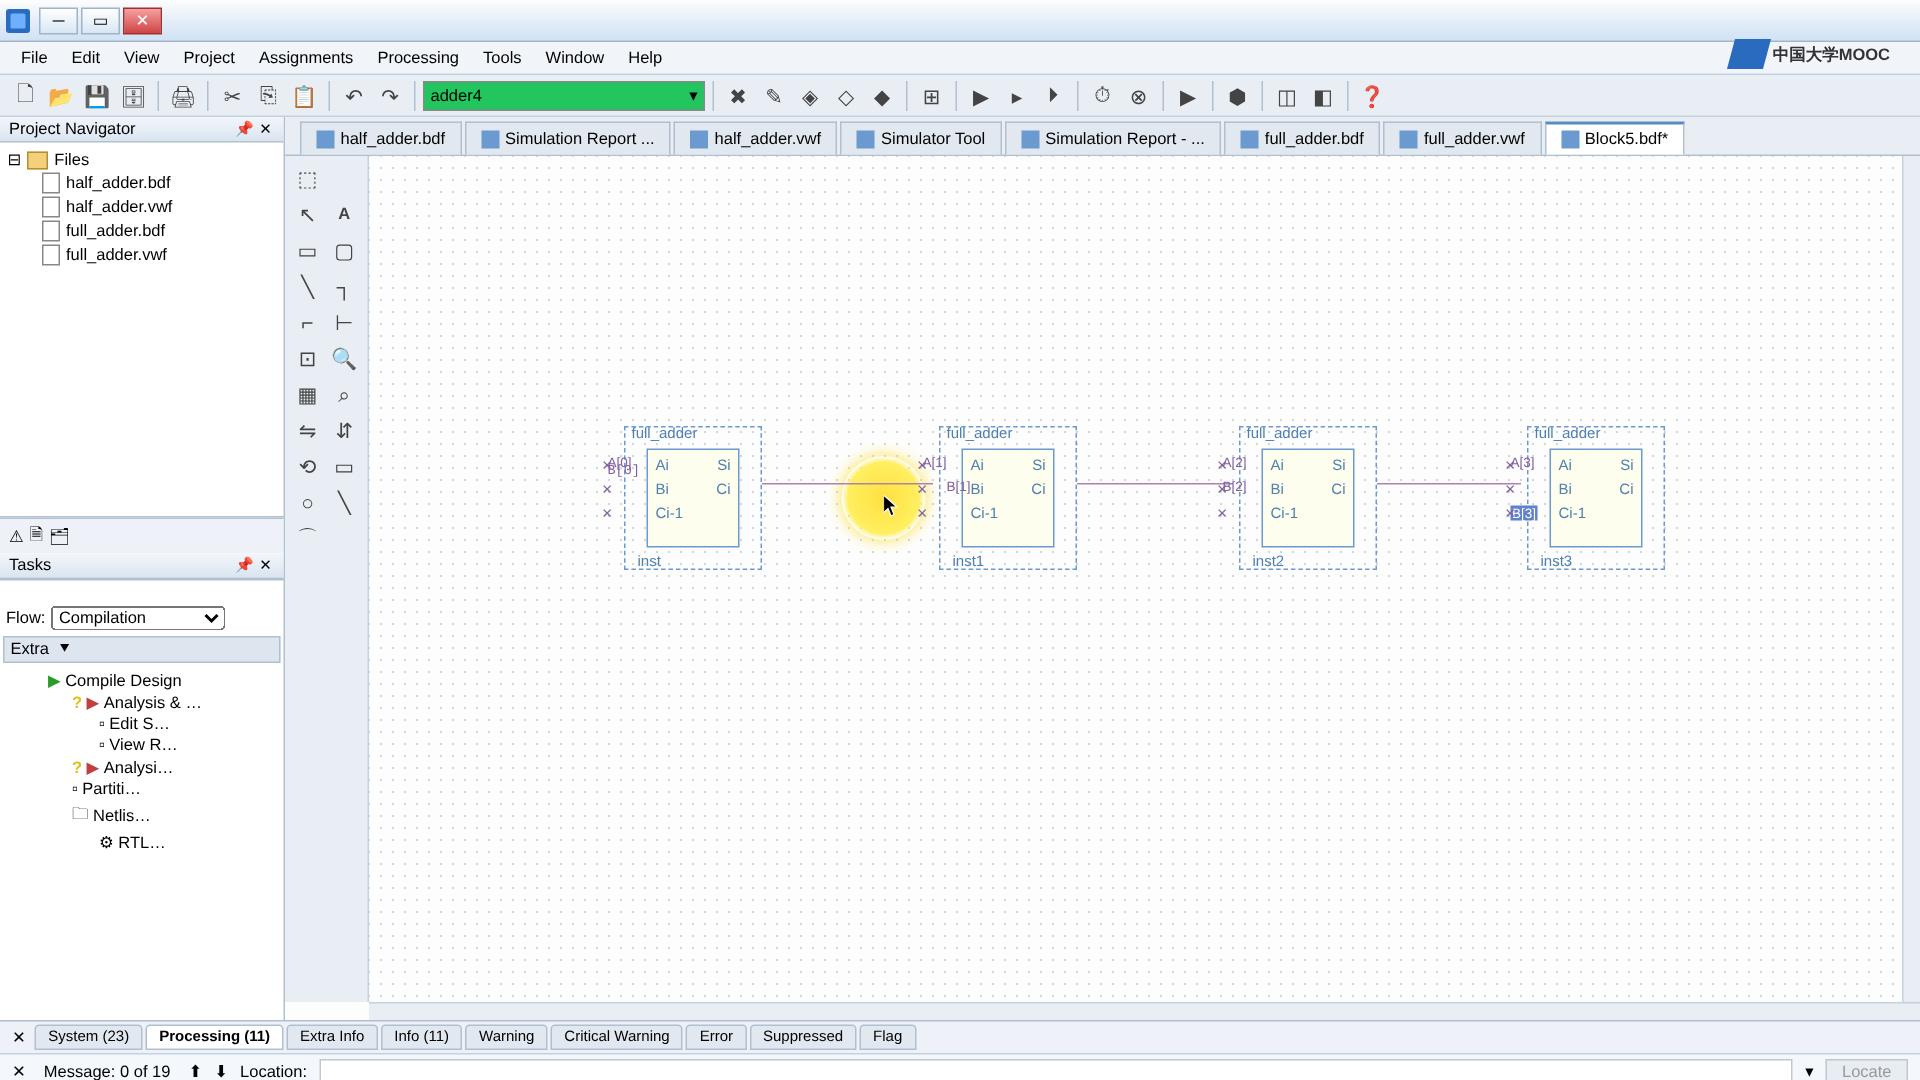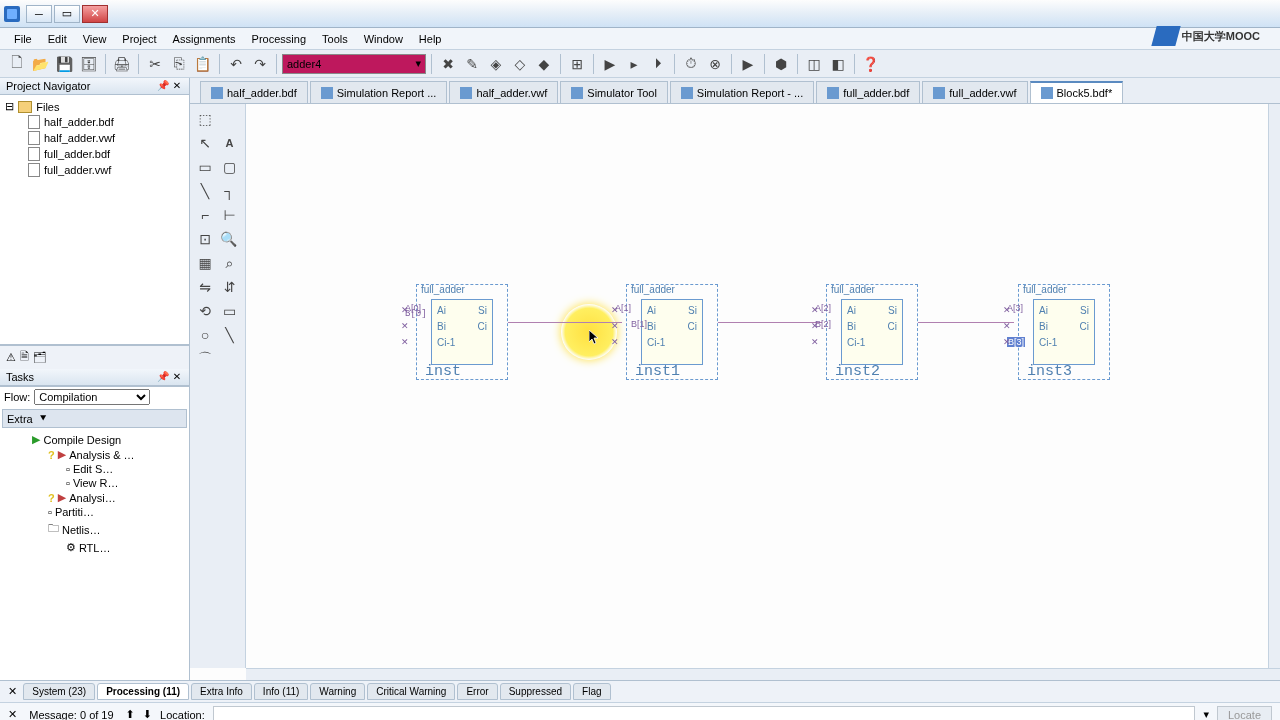--- a/index.html
+++ b/index.html
@@ -11,53 +11,53 @@
 .win-btns { display:flex; gap:2px; }
 .win-btn { width:26px; height:18px; border:1px solid #a0b4c8; background:linear-gradient(#fff,#d8e6f5); display:flex; align-items:center; justify-content:center; cursor:default; }
 .win-btn.close { background:linear-gradient(#f5a0a0,#d04545); border-color:#a03030; color:#fff; }
 .menu-bar { height:22px; background:#f1f5fa; display:flex; align-items:center; padding:0 6px; border-bottom:1px solid #c4d2e0; position:relative; }
 .menu-item { padding:3px 8px; cursor:default; }
 .mooc { position:absolute; right:20px; top:-2px; font-size:18px; color:#333; font-weight:bold; display:flex; align-items:center; gap:4px; }
 .mooc .cube { width:24px; height:20px; background:#2a6bbf; transform:skewX(-15deg); }
 .toolbar { height:28px; background:#e9eef5; border-bottom:1px solid #c4d2e0; display:flex; align-items:center; padding:0 6px; gap:2px; }
 .tb-btn { width:22px; height:22px; border:1px solid transparent; display:flex; align-items:center; justify-content:center; cursor:default; font-size:14px; color:#444; }
 .tb-sep { width:1px; height:20px; background:#b0c0d0; margin:0 3px; }
-.tb-combo { width:144px; height:20px; border:1px solid #888; background:#be185d; display:flex; align-items:center; padding:0 4px; justify-content:space-between; }
+.tb-combo { width:188px; height:20px; border:1px solid #888; background:#22c55e; display:flex; align-items:center; padding:0 4px; justify-content:space-between; }
 .main { display:flex; height:calc(720px - 28px - 22px - 28px - 26px - 14px); }
 .sidebar { width:190px; border-right:1px solid #b0c0d0; display:flex; flex-direction:column; background:#fff; }
 .panel-hdr { background:linear-gradient(#f2f6fb,#dae5f0); padding:2px 6px; border-bottom:1px solid #b0c0d0; display:flex; justify-content:space-between; align-items:center; }
 .panel-hdr .ctl { display:flex; gap:2px; }
 .panel-hdr .ctl span { width:12px; height:12px; font-size:10px; text-align:center; cursor:default; }
 .files-tree { flex:0 0 250px; padding:4px; overflow:auto; border-bottom:1px solid #b0c0d0; }
 .files-tree .root { display:flex; align-items:center; gap:4px; padding:1px; }
 .files-tree .folder-icon { width:14px; height:12px; background:#f5d07a; border:1px solid #b09030; }
 .files-tree .file { display:flex; align-items:center; gap:4px; padding:1px 0 1px 24px; }
 .files-tree .file-icon { width:12px; height:14px; background:#fff; border:1px solid #888; position:relative; }
 .tasks-panel { flex:1; border-top:1px solid #b0c0d0; overflow:auto; }
-.tasks-row { padding:2px 4px; display:flex; align-items:center; gap:4px; }
+.tasks-row { padding:2px 4px; display:flex; align-items:center; gap:4px;margin-top:15px; }
 .tasks-row select { width:116px; font-size:11px; }
 .task-tree { padding:2px; }
 .task-item { display:flex; align-items:center; gap:3px; padding:1px 0; white-space:nowrap; }
 .task-item .tri { color:#2a9b2a; }
 .task-item .tri.red { color:#c04040; }
 .qmark { color:#e0c020; font-weight:bold; }
 .sidebar-icons { height:24px; border-top:1px solid #b0c0d0; display:flex; align-items:center; gap:4px; padding:0 6px; background:#eef2f8; }
 .workspace { flex:1; display:flex; flex-direction:column; background:#fff; }
 .tabs { height:26px; background:#e9eef5; border-bottom:1px solid #b0c0d0; display:flex; align-items:flex-end; padding-left:10px; gap:0; }
 .tab { height:22px; padding:3px 10px; border:1px solid #b0c0d0; border-bottom:none; background:#e2e8ef; display:flex; align-items:center; gap:4px; margin-right:2px; cursor:default; font-size:11px; }
 .tab.active { background:#fff; border-top:2px solid #5a8ac0; }
 .tab .doc-icon { width:12px; height:12px; background:#6a9ad0; }
 .editor { flex:1; position:relative; overflow:hidden; background:#fdfdfd; }
 .vtool { position:absolute; left:0; top:0; bottom:12px; width:56px; background:#e9eef5; border-right:1px solid #c4d2e0; display:grid; grid-template-columns:1fr 1fr; gap:2px; padding:4px; align-content:start; }
 .vtool .vt { width:22px; height:22px; border:1px solid transparent; display:flex; align-items:center; justify-content:center; font-size:14px; color:#444; }
 .canvas { position:absolute; left:56px; right:12px; top:0; bottom:12px; background-image:radial-gradient(#d0d6dc 0.5px,transparent 0.5px); background-size:8px 8px; background-position:4px 4px; }
 .block { position:absolute; border:1px dashed #6a9ad0; background:transparent; }
 .block .inner { position:absolute; left:14px; top:14px; right:14px; bottom:14px; border:1px solid #6a9ad0; background:#fefeee; }
 .block-label { position:absolute; left:4px; top:-1px; font-size:10px; color:#5080b0; }
-.inst-label { position:absolute; left:8px; bottom:-1px; font-size:15px; color:#5080b0;font-family:Liberation Mono, monospace; }
+.inst-label { position:absolute; left:8px; bottom:-1px; font-size:10px; color:#5080b0; }
 .pin-l { position:absolute; left:-12px; font-size:9px; color:#5080b0; }
 .port { font-size:10px; color:#5080b0; position:absolute; }
 .highlight { position:absolute; width:56px; height:56px; border-radius:50%; background:radial-gradient(#ffe040,#ffef60 60%, transparent 70%); box-shadow:0 0 10px #ffe040; }
 .cursor-arrow { position:absolute; width:12px; height:16px; pointer-events:none; }
 .cursor-arrow svg { width:100%; height:100%; }
 .wire { position:absolute; border-top:1px solid #b080b0; }
 .hscroll { position:absolute; left:56px; right:0; bottom:0; height:12px; background:#e9eef5; border-top:1px solid #c4d2e0; }
 .vscroll { position:absolute; right:0; top:0; bottom:12px; width:12px; background:#e9eef5; border-left:1px solid #c4d2e0; }
 .msg-tabs { height:22px; background:#eef2f8; border-top:1px solid #b0c0d0; display:flex; align-items:center; padding:0 8px; gap:0; }
 .msg-tab { padding:2px 8px; border:1px solid #b0c0d0; border-top-left-radius:3px; border-top-right-radius:3px; background:#e2e8ef; margin-right:2px; cursor:default; font-size:10px; }

